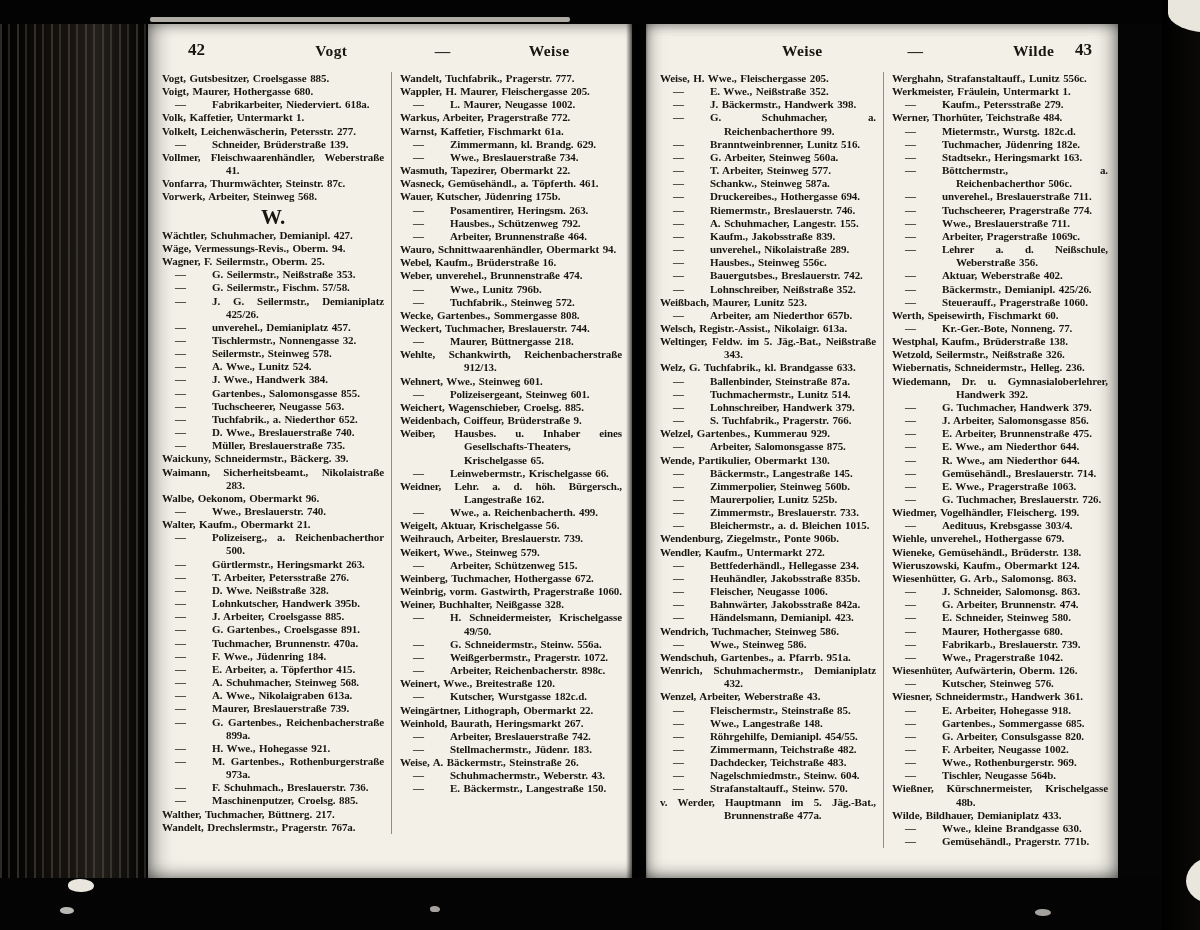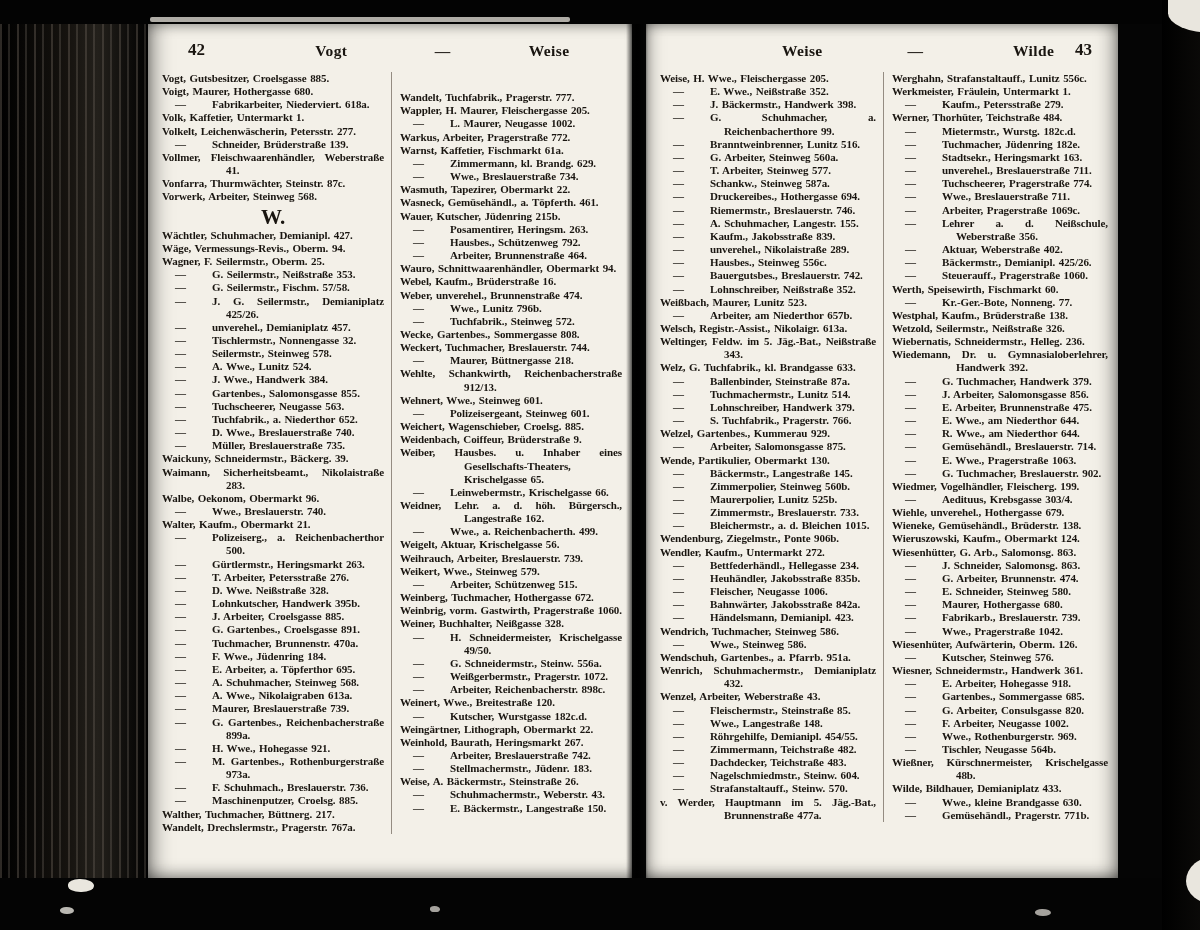--- a/index.html
+++ b/index.html
@@ -23,21 +23,21 @@
         box-shadow:inset 10px 0 18px -10px rgba(0,0,0,.55), inset -14px 0 20px -12px rgba(0,0,0,.55), inset 0 8px 14px -8px rgba(0,0,0,.4), inset 0 -12px 16px -10px rgba(0,0,0,.45);}
   .gutter{position:absolute;left:626px;top:24px;width:22px;height:854px;
         background:linear-gradient(90deg, rgba(0,0,0,0), rgba(0,0,0,.8) 35%, #000 50%, rgba(0,0,0,.8) 65%, rgba(0,0,0,0));}
   
   .page-header{position:relative;height:44px;}
   .pgnum{position:absolute;top:16px;font-size:17px;font-weight:700;}
   .runhead{position:absolute;top:18px;font-size:15.5px;font-weight:700;transform:translateX(-50%);letter-spacing:.4px;margin-left:43px;}
   .page-left .pgnum{left:40px;}
   .page-right .pgnum{right:26px;}
   
-  .cols{display:flex;padding:4px 10px 0 14px;align-items:center;}
+  .cols{display:flex;padding:4px 10px 0 14px;}
   .col{flex:1;font-size:11px;line-height:13.15px;font-weight:700;text-align:justify;
        letter-spacing:-0.1px;word-spacing:1px;}
   .col1{padding-right:7px;border-right:1px solid rgba(70,58,45,.55);}
   .col2{padding-left:8px;}
   .entry{padding-left:64px;text-indent:-64px;}
   .dashm{display:inline-block;width:50px;padding-left:13px;text-indent:0;box-sizing:border-box;}
   .section-head{text-align:center;font-size:21px;font-weight:700;padding:7px 0 5px;text-indent:0;}
 </style>
 </head>
 <body>
@@ -90,21 +90,21 @@
           <div class="entry"><span>Walter, Kaufm., Obermarkt 21.</span></div>
           <div class="entry dashed"><span class="dashm">—</span><span>Polizeiserg., a. Reichenbacherthor 500.</span></div>
           <div class="entry dashed"><span class="dashm">—</span><span>Gürtlermstr., Heringsmarkt 263.</span></div>
           <div class="entry dashed"><span class="dashm">—</span><span>T. Arbeiter, Petersstraße 276.</span></div>
           <div class="entry dashed"><span class="dashm">—</span><span>D. Wwe. Neißstraße 328.</span></div>
           <div class="entry dashed"><span class="dashm">—</span><span>Lohnkutscher, Handwerk 395b.</span></div>
           <div class="entry dashed"><span class="dashm">—</span><span>J. Arbeiter, Croelsgasse 885.</span></div>
           <div class="entry dashed"><span class="dashm">—</span><span>G. Gartenbes., Croelsgasse 891.</span></div>
           <div class="entry dashed"><span class="dashm">—</span><span>Tuchmacher, Brunnenstr. 470a.</span></div>
           <div class="entry dashed"><span class="dashm">—</span><span>F. Wwe., Jüdenring 184.</span></div>
-          <div class="entry dashed"><span class="dashm">—</span><span>E. Arbeiter, a. Töpferthor 695.</span></div>
+          <div class="entry dashed"><span class="dashm">—</span><span>E. Arbeiter, a. Töpferthor 415.</span></div>
           <div class="entry dashed"><span class="dashm">—</span><span>A. Schuhmacher, Steinweg 568.</span></div>
           <div class="entry dashed"><span class="dashm">—</span><span>A. Wwe., Nikolaigraben 613a.</span></div>
           <div class="entry dashed"><span class="dashm">—</span><span>Maurer, Breslauerstraße 739.</span></div>
           <div class="entry dashed"><span class="dashm">—</span><span>G. Gartenbes., Reichenbacherstraße 899a.</span></div>
           <div class="entry dashed"><span class="dashm">—</span><span>H. Wwe., Hohegasse 921.</span></div>
           <div class="entry dashed"><span class="dashm">—</span><span>M. Gartenbes., Rothenburgerstraße 973a.</span></div>
           <div class="entry dashed"><span class="dashm">—</span><span>F. Schuhmach., Breslauerstr. 736.</span></div>
           <div class="entry dashed"><span class="dashm">—</span><span>Maschinenputzer, Croelsg. 885.</span></div>
           <div class="entry"><span>Walther, Tuchmacher, Büttnerg. 217.</span></div>
           <div class="entry"><span>Wandelt, Drechslermstr., Pragerstr. 767a.</span></div>
@@ -112,21 +112,21 @@
       <div class="col col2">
           <div class="entry"><span>Wandelt, Tuchfabrik., Pragerstr. 777.</span></div>
           <div class="entry"><span>Wappler, H. Maurer, Fleischergasse 205.</span></div>
           <div class="entry dashed"><span class="dashm">—</span><span>L. Maurer, Neugasse 1002.</span></div>
           <div class="entry"><span>Warkus, Arbeiter, Pragerstraße 772.</span></div>
           <div class="entry"><span>Warnst, Kaffetier, Fischmarkt 61a.</span></div>
           <div class="entry dashed"><span class="dashm">—</span><span>Zimmermann, kl. Brandg. 629.</span></div>
           <div class="entry dashed"><span class="dashm">—</span><span>Wwe., Breslauerstraße 734.</span></div>
           <div class="entry"><span>Wasmuth, Tapezirer, Obermarkt 22.</span></div>
           <div class="entry"><span>Wasneck, Gemüsehändl., a. Töpferth. 461.</span></div>
-          <div class="entry"><span>Wauer, Kutscher, Jüdenring 215b.</span></div>
+          <div class="entry"><span>Wauer, Kutscher, Jüdenring 175b.</span></div>
           <div class="entry dashed"><span class="dashm">—</span><span>Posamentirer, Heringsm. 263.</span></div>
           <div class="entry dashed"><span class="dashm">—</span><span>Hausbes., Schützenweg 792.</span></div>
           <div class="entry dashed"><span class="dashm">—</span><span>Arbeiter, Brunnenstraße 464.</span></div>
           <div class="entry"><span>Wauro, Schnittwaarenhändler, Obermarkt 94.</span></div>
           <div class="entry"><span>Webel, Kaufm., Brüderstraße 16.</span></div>
           <div class="entry"><span>Weber, unverehel., Brunnenstraße 474.</span></div>
           <div class="entry dashed"><span class="dashm">—</span><span>Wwe., Lunitz 796b.</span></div>
           <div class="entry dashed"><span class="dashm">—</span><span>Tuchfabrik., Steinweg 572.</span></div>
           <div class="entry"><span>Wecke, Gartenbes., Sommergasse 808.</span></div>
           <div class="entry"><span>Weckert, Tuchmacher, Breslauerstr. 744.</span></div>
@@ -228,20 +228,21 @@
           <div class="entry"><span>v. Werder, Hauptmann im 5. Jäg.-Bat., Brunnenstraße 477a.</span></div>
         </div>
       <div class="col col2">
           <div class="entry"><span>Werghahn, Strafanstaltauff., Lunitz 556c.</span></div>
           <div class="entry"><span>Werkmeister, Fräulein, Untermarkt 1.</span></div>
           <div class="entry dashed"><span class="dashm">—</span><span>Kaufm., Petersstraße 279.</span></div>
           <div class="entry"><span>Werner, Thorhüter, Teichstraße 484.</span></div>
           <div class="entry dashed"><span class="dashm">—</span><span>Mietermstr., Wurstg. 182c.d.</span></div>
           <div class="entry dashed"><span class="dashm">—</span><span>Tuchmacher, Jüdenring 182e.</span></div>
           <div class="entry dashed"><span class="dashm">—</span><span>Stadtsekr., Heringsmarkt 163.</span></div>
+          <div class="entry dashed"><span class="dashm">—</span><span>Böttchermstr., a. Reichenbacherthor 506c.</span></div>
           <div class="entry dashed"><span class="dashm">—</span><span>unverehel., Breslauerstraße 711.</span></div>
           <div class="entry dashed"><span class="dashm">—</span><span>Tuchscheerer, Pragerstraße 774.</span></div>
           <div class="entry dashed"><span class="dashm">—</span><span>Wwe., Breslauerstraße 711.</span></div>
           <div class="entry dashed"><span class="dashm">—</span><span>Arbeiter, Pragerstraße 1069c.</span></div>
           <div class="entry dashed"><span class="dashm">—</span><span>Lehrer a. d. Neißschule, Weberstraße 356.</span></div>
           <div class="entry dashed"><span class="dashm">—</span><span>Aktuar, Weberstraße 402.</span></div>
           <div class="entry dashed"><span class="dashm">—</span><span>Bäckermstr., Demianipl. 425/26.</span></div>
           <div class="entry dashed"><span class="dashm">—</span><span>Steuerauff., Pragerstraße 1060.</span></div>
           <div class="entry"><span>Werth, Speisewirth, Fischmarkt 60.</span></div>
           <div class="entry dashed"><span class="dashm">—</span><span>Kr.-Ger.-Bote, Nonneng. 77.</span></div>
@@ -249,21 +250,21 @@
           <div class="entry"><span>Wetzold, Seilermstr., Neißstraße 326.</span></div>
           <div class="entry"><span>Wiebernatis, Schneidermstr., Helleg. 236.</span></div>
           <div class="entry"><span>Wiedemann, Dr. u. Gymnasialoberlehrer, Handwerk 392.</span></div>
           <div class="entry dashed"><span class="dashm">—</span><span>G. Tuchmacher, Handwerk 379.</span></div>
           <div class="entry dashed"><span class="dashm">—</span><span>J. Arbeiter, Salomonsgasse 856.</span></div>
           <div class="entry dashed"><span class="dashm">—</span><span>E. Arbeiter, Brunnenstraße 475.</span></div>
           <div class="entry dashed"><span class="dashm">—</span><span>E. Wwe., am Niederthor 644.</span></div>
           <div class="entry dashed"><span class="dashm">—</span><span>R. Wwe., am Niederthor 644.</span></div>
           <div class="entry dashed"><span class="dashm">—</span><span>Gemüsehändl., Breslauerstr. 714.</span></div>
           <div class="entry dashed"><span class="dashm">—</span><span>E. Wwe., Pragerstraße 1063.</span></div>
-          <div class="entry dashed"><span class="dashm">—</span><span>G. Tuchmacher, Breslauerstr. 902.</span></div>
+          <div class="entry dashed"><span class="dashm">—</span><span>G. Tuchmacher, Breslauerstr. 726.</span></div>
           <div class="entry"><span>Wiedmer, Vogelhändler, Fleischerg. 199.</span></div>
           <div class="entry dashed"><span class="dashm">—</span><span>Aedituus, Krebsgasse 303/4.</span></div>
           <div class="entry"><span>Wiehle, unverehel., Hothergasse 679.</span></div>
           <div class="entry"><span>Wieneke, Gemüsehändl., Brüderstr. 138.</span></div>
           <div class="entry"><span>Wieruszowski, Kaufm., Obermarkt 124.</span></div>
           <div class="entry"><span>Wiesenhütter, G. Arb., Salomonsg. 863.</span></div>
           <div class="entry dashed"><span class="dashm">—</span><span>J. Schneider, Salomonsg. 863.</span></div>
           <div class="entry dashed"><span class="dashm">—</span><span>G. Arbeiter, Brunnenstr. 474.</span></div>
           <div class="entry dashed"><span class="dashm">—</span><span>E. Schneider, Steinweg 580.</span></div>
           <div class="entry dashed"><span class="dashm">—</span><span>Maurer, Hothergasse 680.</span></div>

